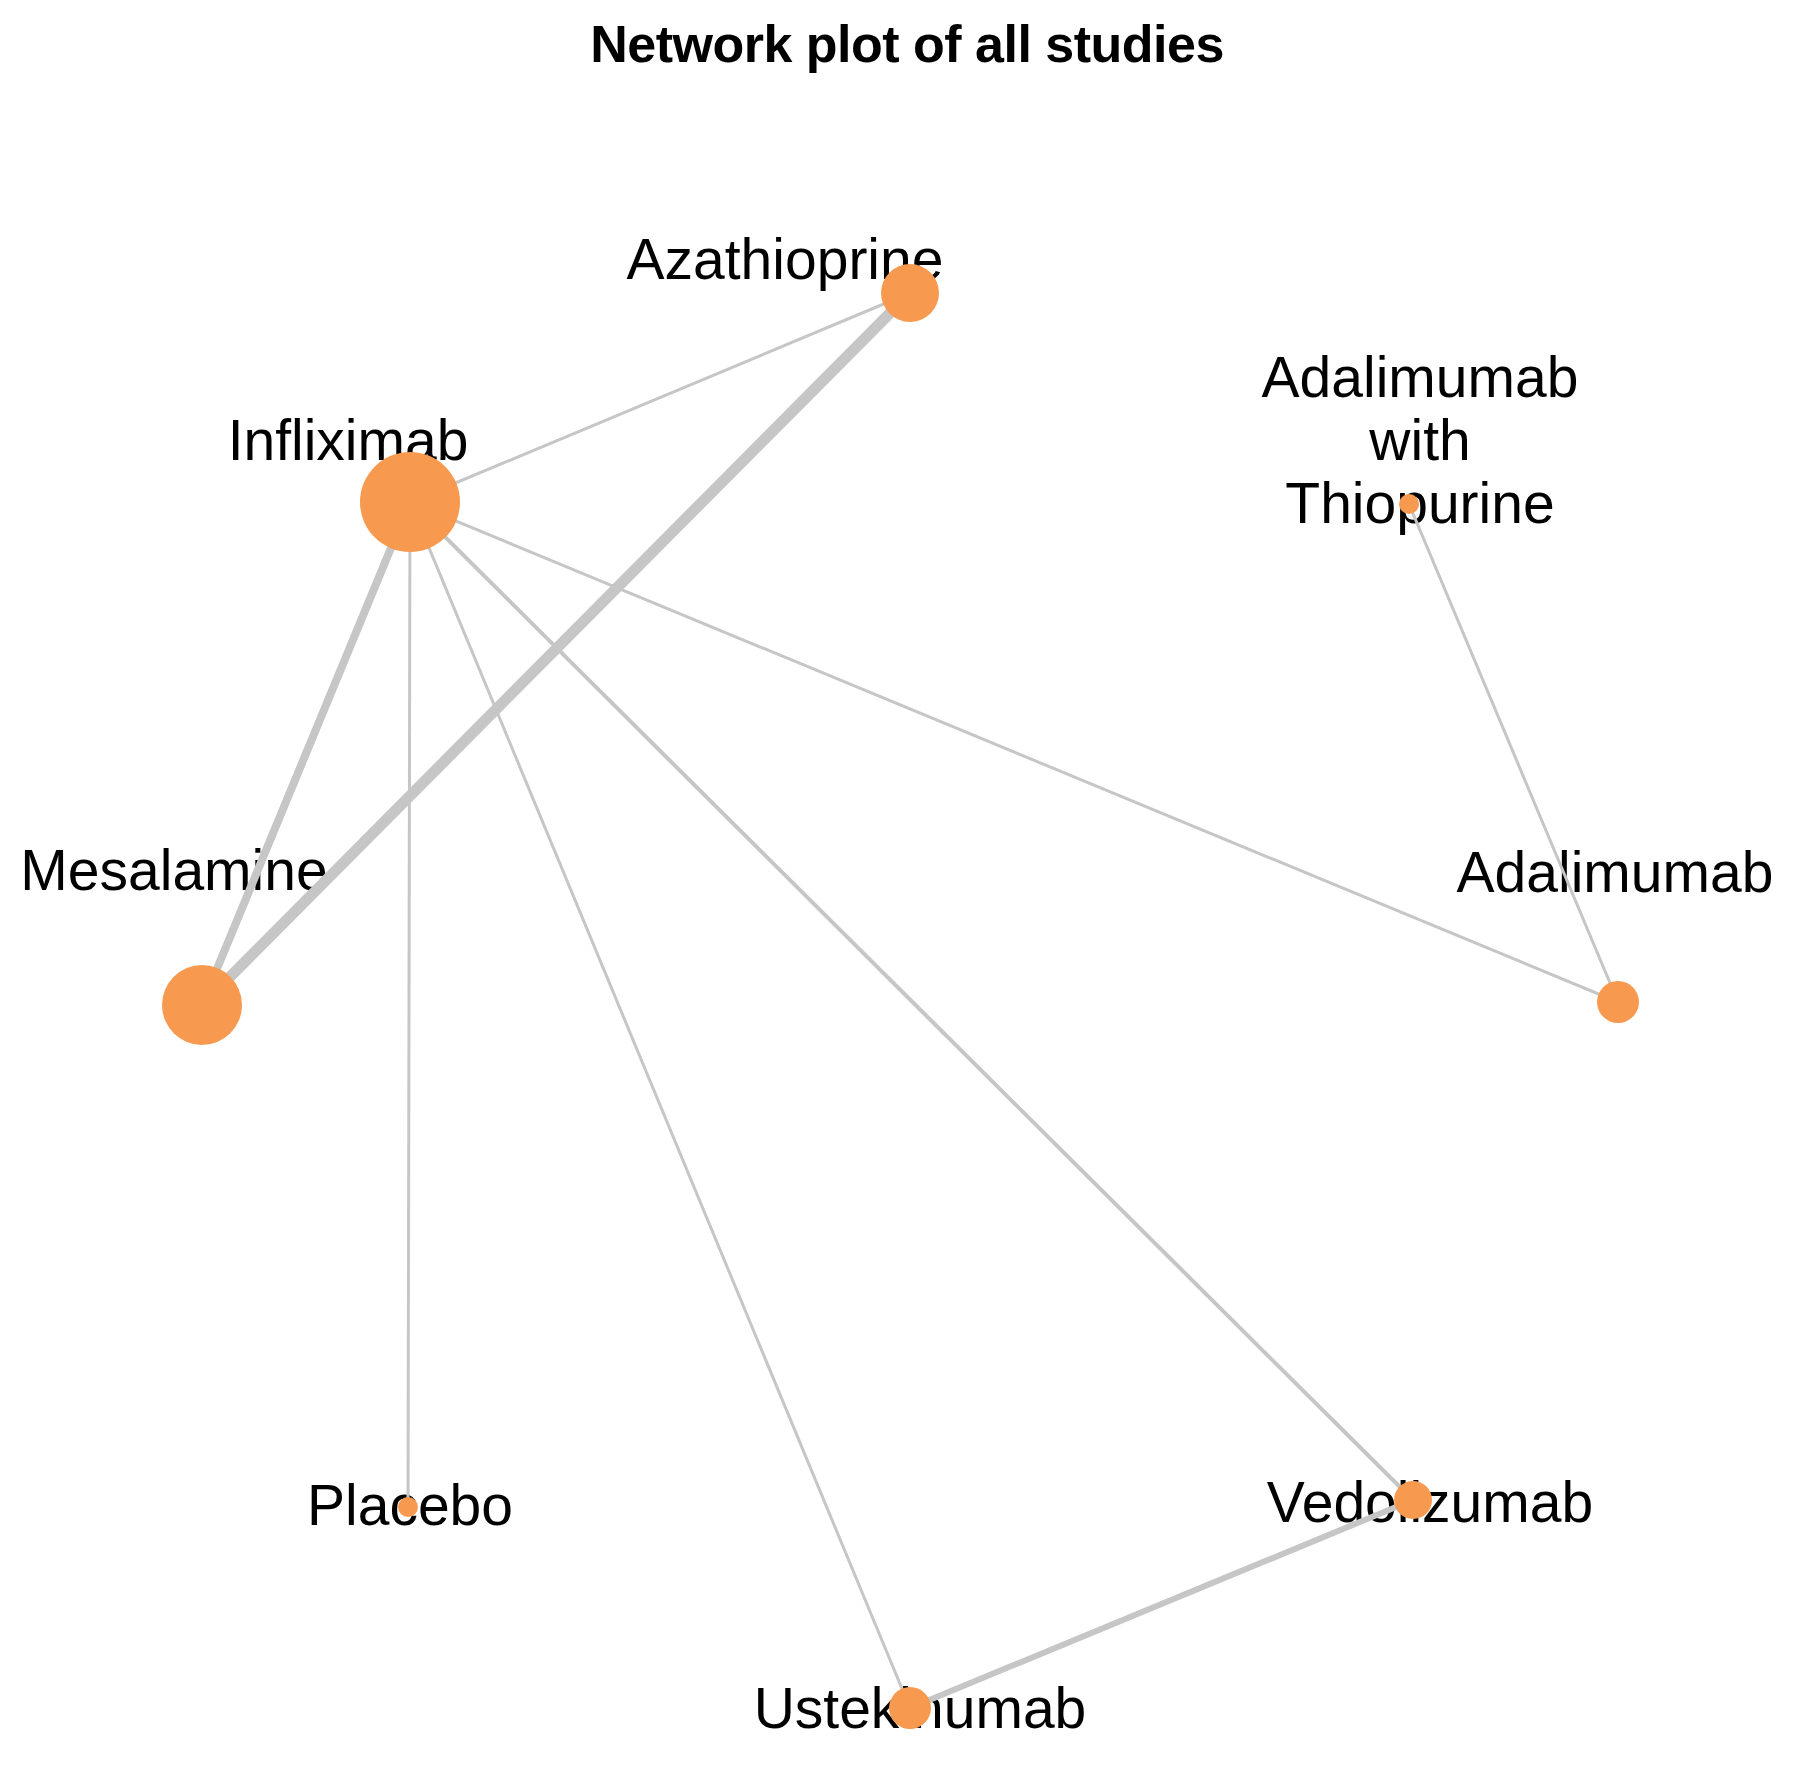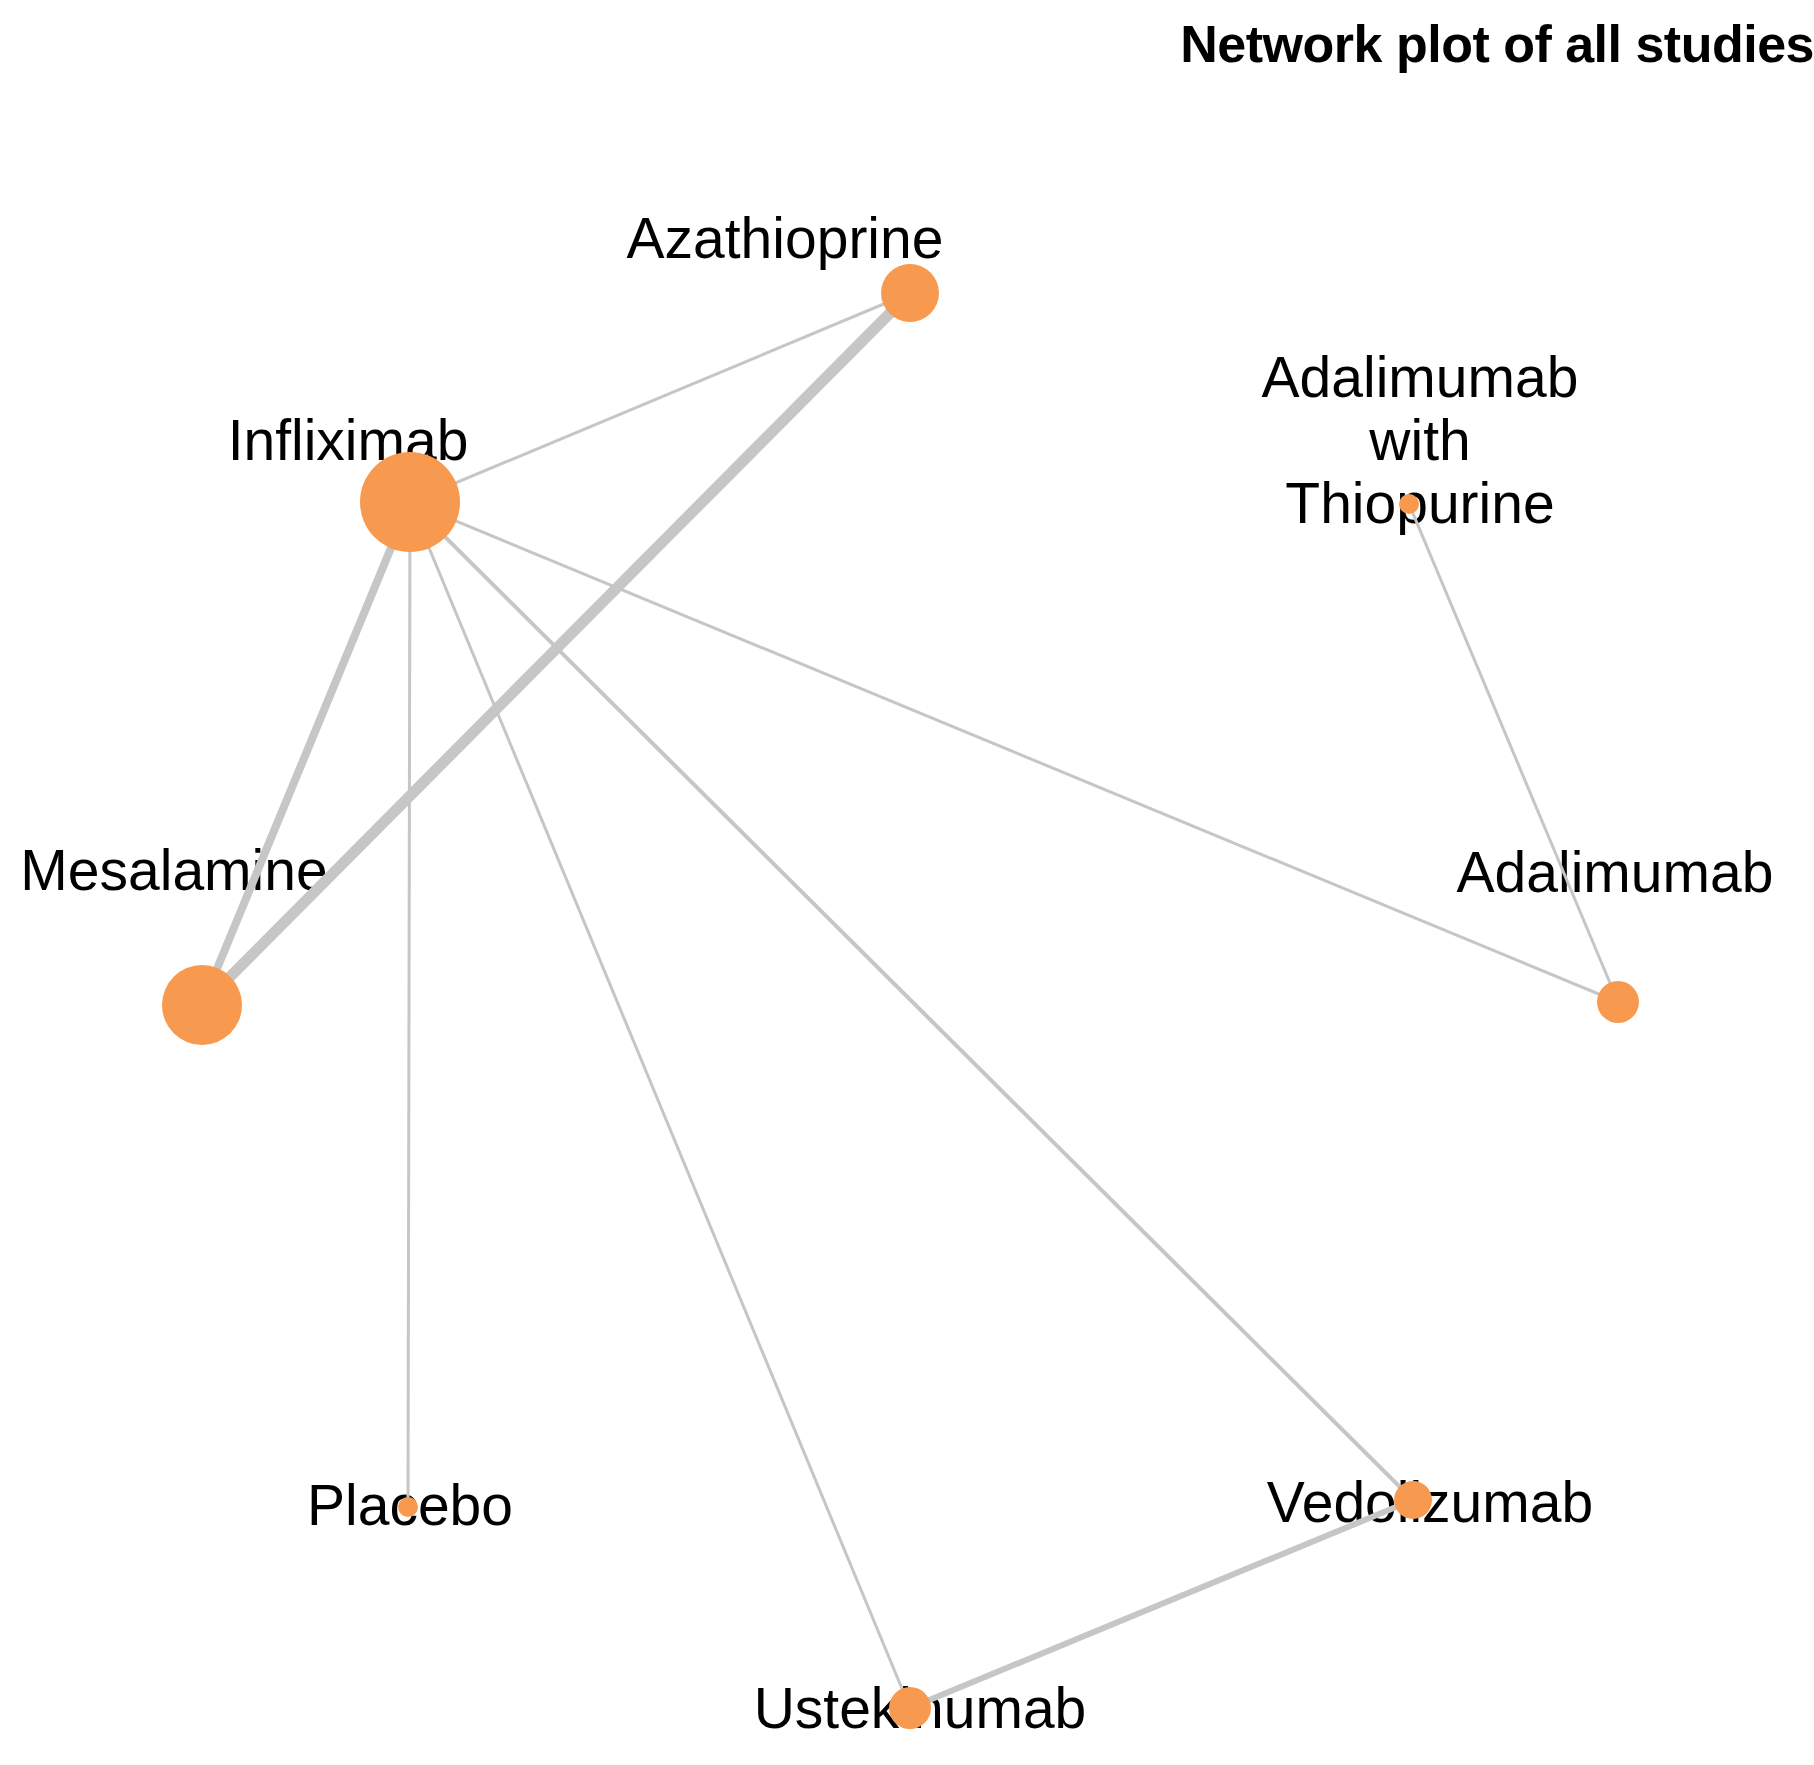--- a/index.html
+++ b/index.html
@@ -15,21 +15,21 @@
     width: 1814px;
     height: 1765px;
     background: #ffffff;
     overflow: hidden;
   }
   #plot-title {
     position: absolute;
     left: 0;
     top: 14px;
     width: 1814px;
-    text-align: right;
+    text-align: center;
     font-family: "Liberation Sans", sans-serif;
     font-weight: bold;
     font-size: 52px;
     letter-spacing: -0.5px;
     color: #000000;
     white-space: pre;
   }
   #network-svg {
     position: absolute;
     left: 0;
@@ -53,21 +53,21 @@
   }
 </style>
 </head>
 <body>
 
 <div id="canvas">
 
   <div id="plot-title">Network plot of all studies</div>
 
   <div id="labels-layer">
-      <div class="node-label" style="left: 785px; top: 238px; text-align: right;">Azathioprine</div>
+      <div class="node-label" style="left: 785px; top: 259px; text-align: right;">Azathioprine</div>
       <div class="node-label" style="left: 348px; top: 440px;">Infliximab</div>
       <div class="node-label multiline" style="left: 1420px; top: 440px;">Adalimumab
 with
 Thiopurine</div>
       <div class="node-label" style="left: 174px; top: 870px;">Mesalamine</div>
       <div class="node-label" style="left: 1615px; top: 872px;">Adalimumab</div>
       <div class="node-label" style="left: 410px; top: 1505px;">Placebo</div>
       <div class="node-label" style="left: 1430px; top: 1502px;">Vedolizumab</div>
       <div class="node-label" style="left: 920px; top: 1708px;">Ustekinumab</div>
     </div>

